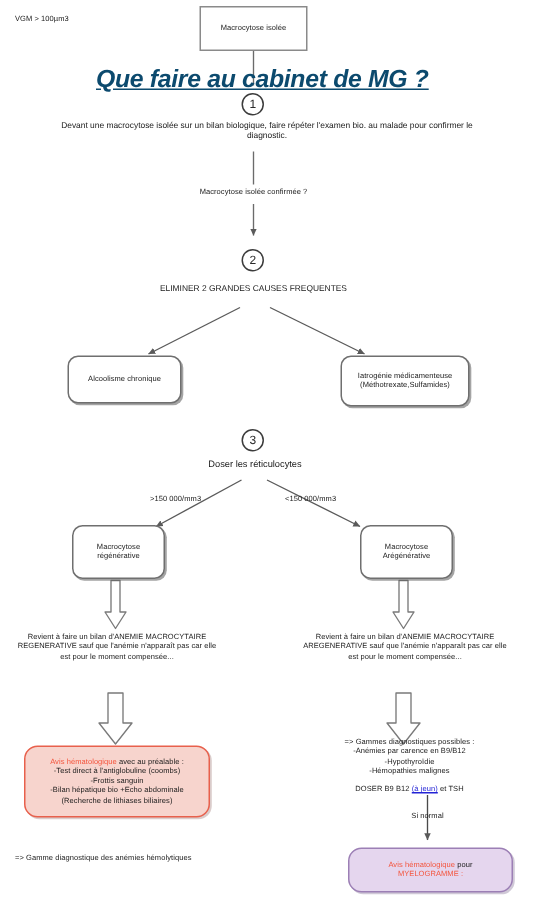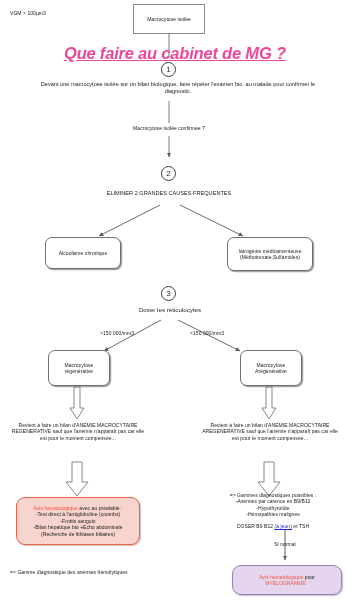--- a/index.html
+++ b/index.html
@@ -36,21 +36,21 @@
     font-size: 6.2px;
     line-height: 8.0px;
   }
 
   
   #title {
     font-size: 16.5px;
     font-weight: bold;
     font-style: italic;
     text-decoration: underline;
-    color: #ec4899;
+    color: #0c4a6e;
     letter-spacing: -0.2px;
     white-space: nowrap;
   }
 
   
   .rect-box {
     border: 1px solid #8a8a8a;
     background: #ffffff;
     box-sizing: border-box;
     display: flex;

